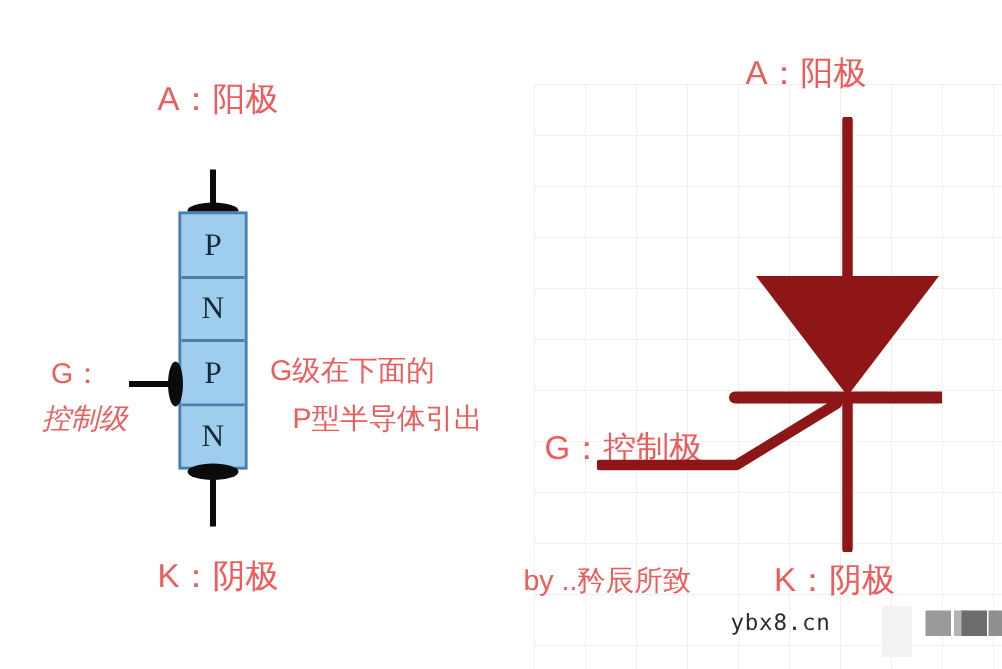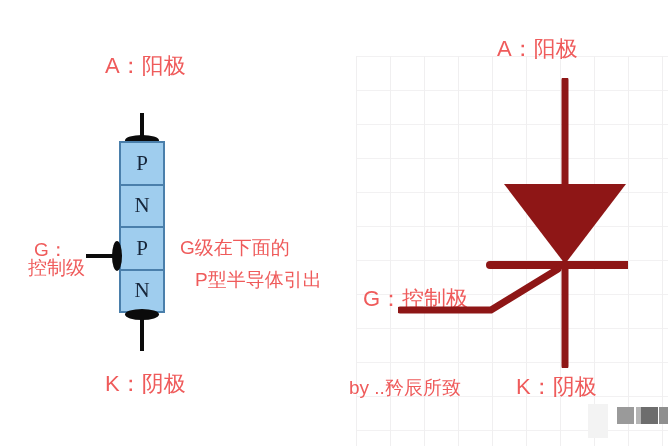--- a/index.html
+++ b/index.html
@@ -136,21 +136,21 @@
 <div id="canvas">
 
   <div id="grid"></div>
 
   <div>
 
     <div class="lbl lbl-big" style="left:105px; top:52px;">A：阳极</div>
 
     <div class="lbl lbl-mid" style="left:34px; top:238px;">G：</div>
 
-    <div class="lbl lbl-mid" style="left:28px; top:256px;">控制级</div>
+    <div class="lbl lbl-mid" style="left:28px; top:268px;font-style:italic;">控制级</div>
 
     <div class="lbl lbl-mid" style="left:180px; top:236px;">G级在下面的</div>
 
     <div class="lbl lbl-mid" style="left:195px; top:268px;">P型半导体引出</div>
 
     <div class="lbl lbl-big" style="left:105px; top:370px;">K：阴极</div>
 
     <div id="stack-wrap">
 
       <div class="term-stem-v" style="top:0px; height:30px;"></div>
@@ -190,19 +190,20 @@
 
         <line x1="92" y1="187" x2="230" y2="187" stroke="#8e1616" stroke-width="8" stroke-linecap="round"></line>
 
         <line x1="167" y1="187" x2="167" y2="288" stroke="#8e1616" stroke-width="7" stroke-linecap="round"></line>
 
         <polyline points="160,191 93,232 2,232" fill="none" stroke="#8e1616" stroke-width="7" stroke-linecap="round" stroke-linejoin="round"></polyline>
       </svg>
     </div>
   </div>
 
+  <div id="watermark">ybx8.cn</div>
   <div id="wm-b1" class="wm-box"></div>
   <div id="wm-b5" class="wm-box"></div>
   <div id="wm-b2" class="wm-box"></div>
   <div id="wm-b3" class="wm-box"></div>
   <div id="wm-b4" class="wm-box"></div>
 
 </div>
 
 </body></html>

